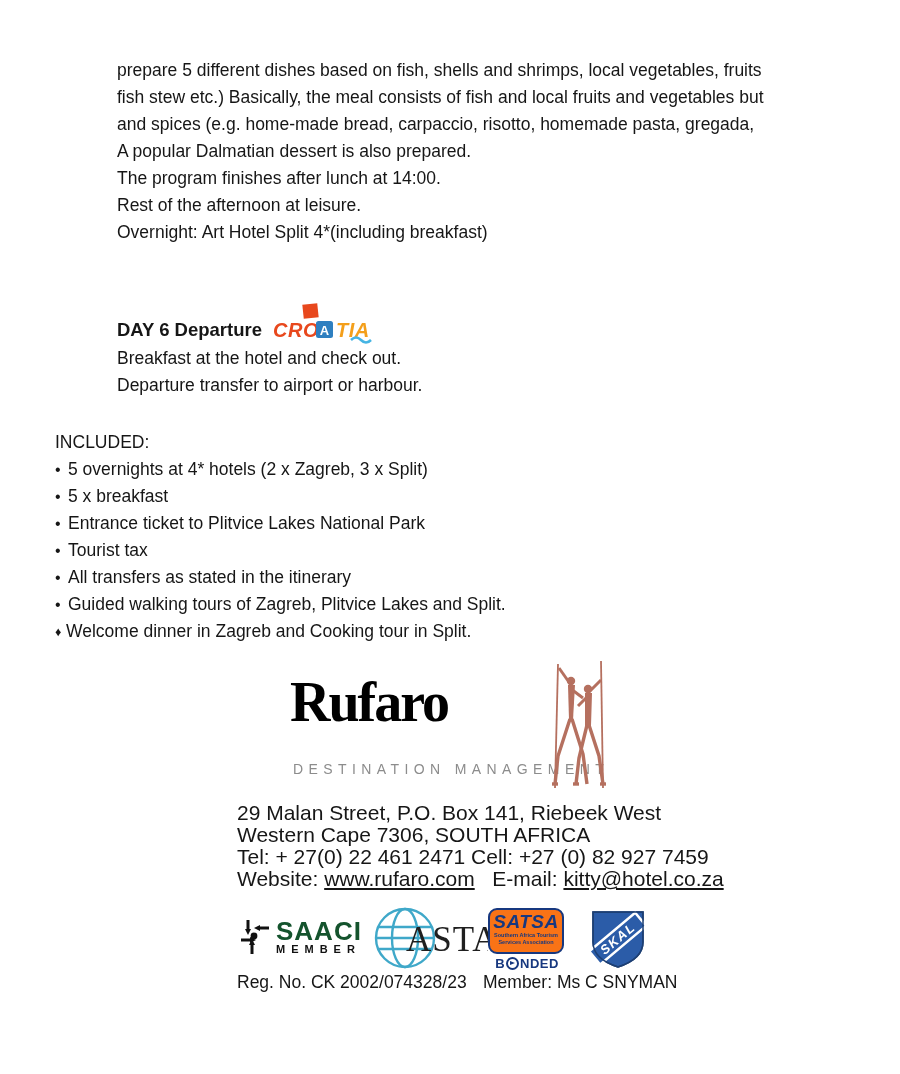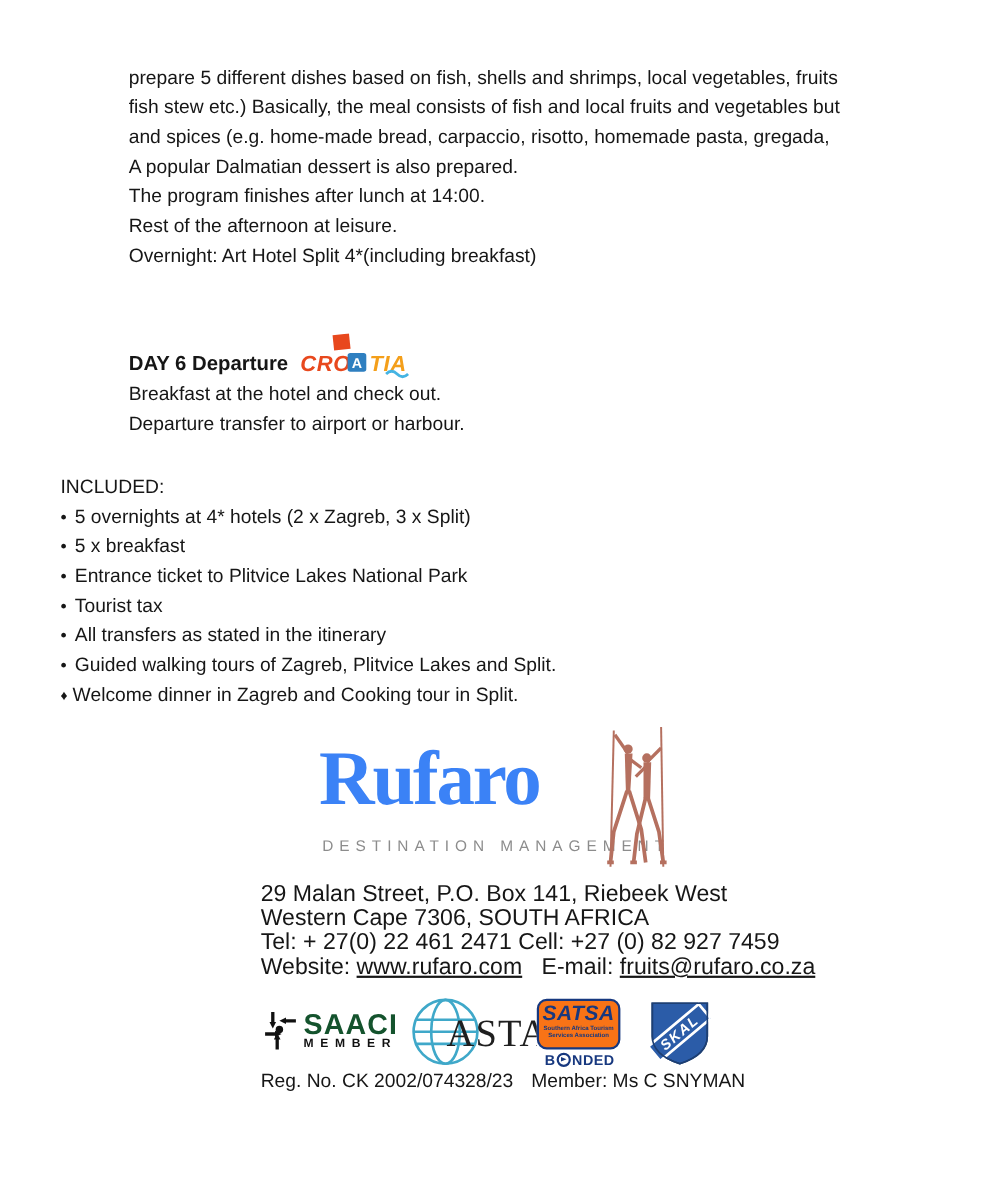--- a/index.html
+++ b/index.html
@@ -16,21 +16,21 @@
   
   .included-block{position:absolute;left:55px;top:428px;}
   .included-heading{font-size:17.5px;height:28px;line-height:28px;}
   .included-list{list-style:none;margin:0;padding:0;}
   .included-list li{height:27px;line-height:27px;white-space:nowrap;font-size:17.5px;}
   .bullet{display:inline-block;width:13px;font-size:16px;}
   .bullet.diamond{width:11px;font-size:12.5px;vertical-align:1px;}
   
   .brand-block{position:absolute;left:290px;top:660px;width:340px;height:132px;}
   .wordmark{position:absolute;left:0;top:14px;font-family:"Liberation Serif",serif;
-            font-weight:bold;font-size:70px;line-height:1;letter-spacing:-2px;color:#3b82f6;}
+            font-weight:bold;font-size:56px;line-height:1;letter-spacing:-2px;color:#000000;}
   .tagline{position:absolute;left:3px;top:101px;font-size:14px;letter-spacing:5.4px;
            color:#8c8c8c;white-space:nowrap;}
   .figures{position:absolute;left:252px;top:0px;}
   
   .address-block{position:absolute;left:237px;top:802px;}
   .address-block .aline{height:22px;line-height:22px;white-space:nowrap;font-size:21px;}
   .u{text-decoration:underline;}
   
   .logos-row{position:absolute;left:238px;top:905px;width:440px;height:68px;}
   .saaci{position:absolute;left:0;top:12px;display:flex;align-items:center;}
@@ -131,21 +131,21 @@
 
   <section class="address-block">
     <div class="aline">29 Malan Street, P.O. Box 141, Riebeek West</div>
     <div class="aline">Western Cape 7306, SOUTH AFRICA</div>
     <div class="aline">Tel: + 27(0) 22 461 2471 Cell: +27 (0) 82 927 7459</div>
     <div class="aline">
       <span>Website:</span>
       <span class="u">www.rufaro.com</span>
       <span>&nbsp;</span>
       <span>E-mail:</span>
-      <span class="u">fruits@rufaro.co.za</span>
+      <span class="u">kitty@hotel.co.za</span>
     </div>
   </section>
 
   <section class="logos-row">
 
     <div class="saaci">
       <svg width="34" height="40" viewBox="0 0 34 40">
         <g stroke="#111" stroke-width="3" fill="none">
           <path d="M10,3 V13"></path>
           <path d="M31,11 H21"></path>

